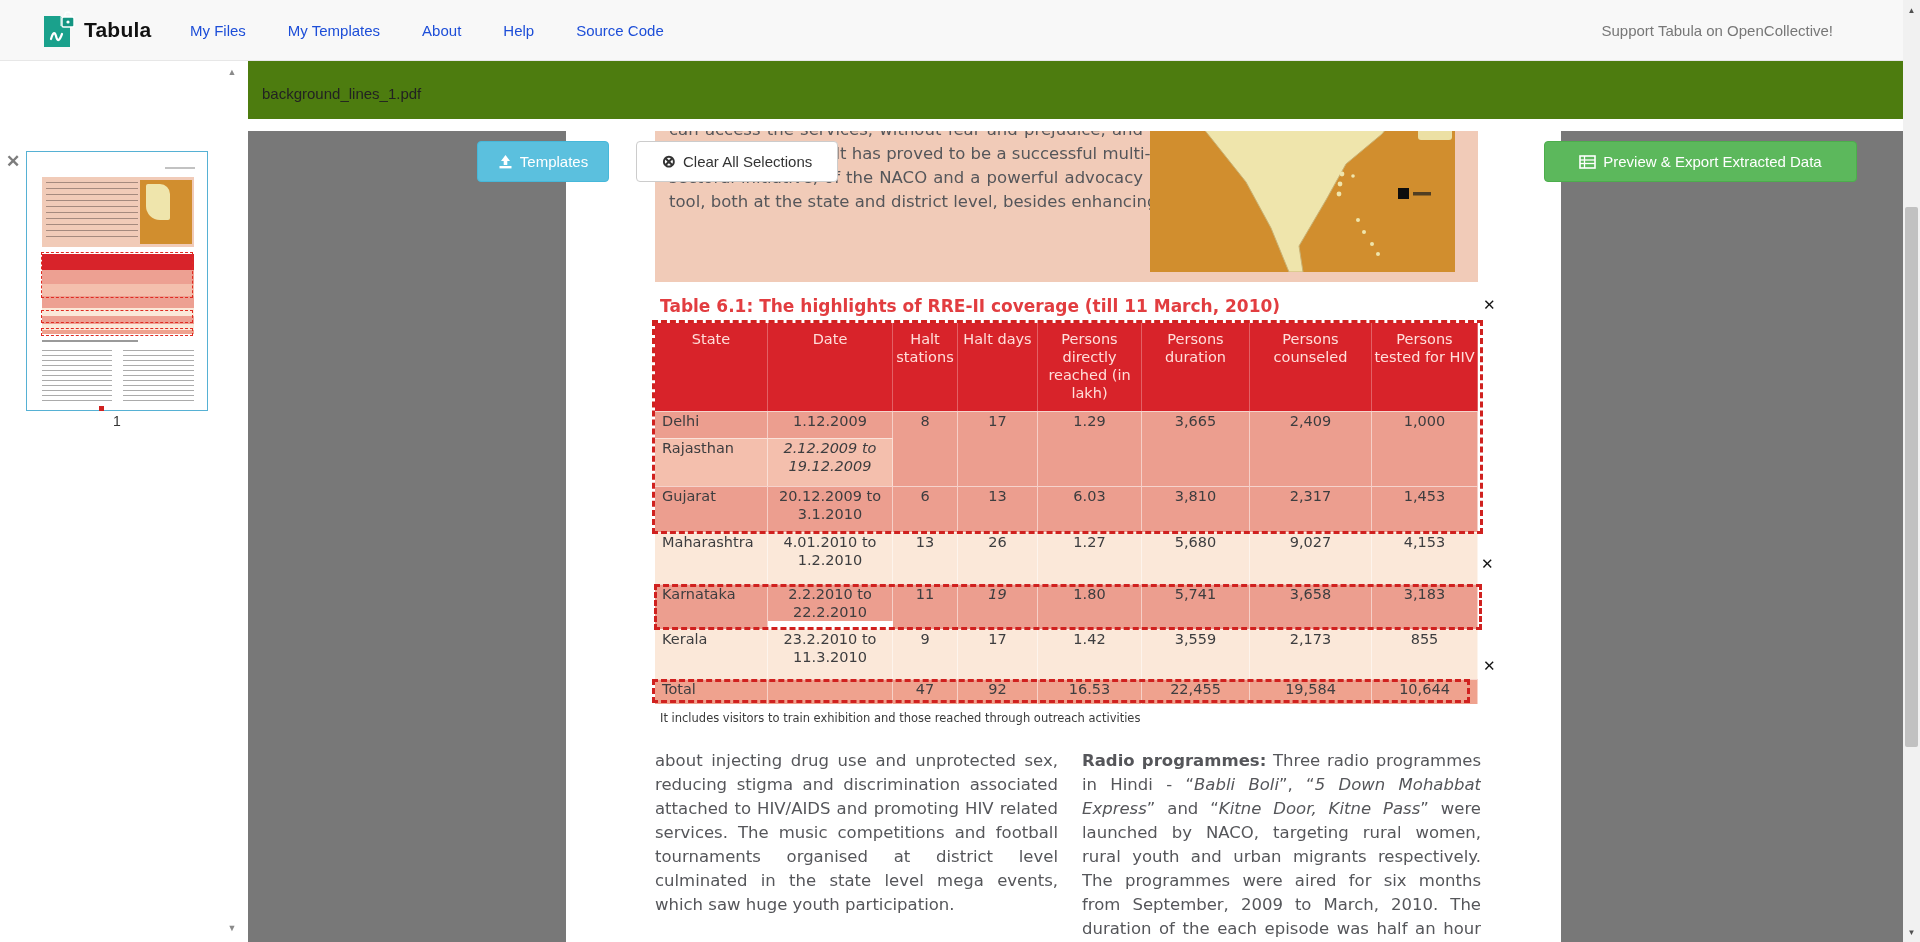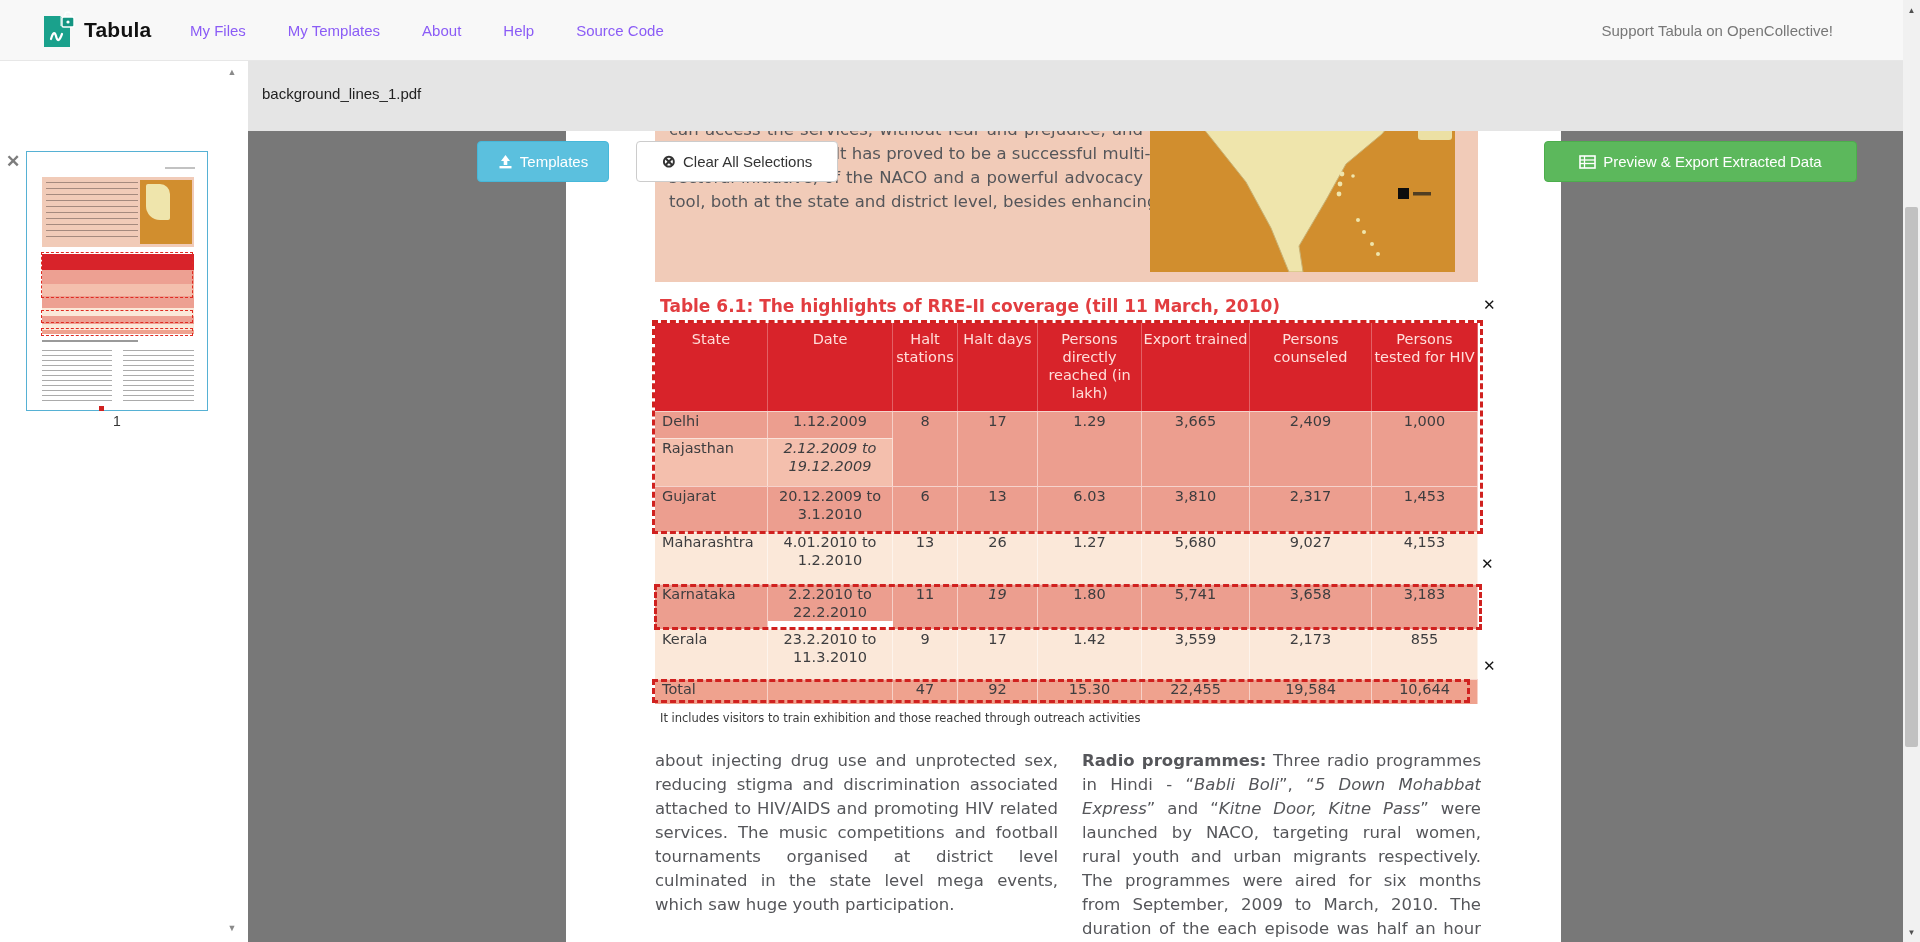--- a/index.html
+++ b/index.html
@@ -5,25 +5,25 @@
   * { margin:0; padding:0; box-sizing:border-box; }
   html,body { width:1920px; height:942px; overflow:hidden; }
   body { font-family:"Liberation Sans", sans-serif; background:#fff; }
   #app { position:relative; width:1920px; height:942px; overflow:hidden; background:#fff; }
 
   
   .navbar { position:absolute; left:0; top:0; width:1903px; height:61px; background:#f8f8f8; border-bottom:1px solid #e7e7e7; z-index:30; }
   .brand { position:absolute; left:40px; top:11px; display:flex; align-items:center; gap:8px; cursor:pointer; }
   .brand-title { font-size:21px; font-weight:bold; color:#111; letter-spacing:0.2px; }
   .nav-items { position:absolute; left:190px; top:0; height:61px; display:flex; align-items:center; gap:42px; }
-  .nav-item { font-size:15px; color:#8b5cf6; cursor:pointer; white-space:nowrap; }
+  .nav-item { font-size:15px; color:#1d4ed8; cursor:pointer; white-space:nowrap; }
   .support-link { position:absolute; right:70px; top:0; height:61px; display:flex; align-items:center; font-size:15px; color:#777; cursor:pointer; }
 
   
-  .toolbar { position:absolute; left:248px; top:61px; width:1655px; height:70px; background:#e5e5e5; z-index:20;text-decoration:underline; }
+  .toolbar { position:absolute; left:248px; top:61px; width:1655px; height:58px; background:#4d7c0f; z-index:20;text-decoration:underline; }
   .filename { position:absolute; left:14px; top:24px; font-size:15px; color:#222; }
   .btn { position:absolute; top:80px; height:41px; border-radius:4px; display:flex; align-items:center; justify-content:center; gap:7px; font-size:15px; cursor:pointer; padding:0 14px; }
   .btn-info { background:#5bc0de; border:1px solid #46b8da; color:#fff; }
   .btn-default { background:#fff; border:1px solid #ccc; color:#333; }
   .btn-disabled { background:#e4e4e4; border:1px solid #d2d2d2; color:#a3a3a3; cursor:default; }
   .btn-success { background:#5cb85c; border:1px solid #4cae4c; color:#fff; }
   .clear-x { font-size:17px; font-weight:bold; line-height:1; }
   .bolt { width:12px; height:16px; }
 
   
@@ -192,21 +192,21 @@
 
       <div class="table-title">Table 6.1: The highlights of RRE-II coverage (till 11 March, 2010)</div>
 
       <div class="dtable">
         <div class="hrow" style="display:contents;">
           <div class="hcell hrow">State</div>
           <div class="hcell hrow">Date</div>
           <div class="hcell hrow">Halt stations</div>
           <div class="hcell hrow">Halt days</div>
           <div class="hcell hrow">Persons directly reached (in lakh)</div>
-          <div class="hcell hrow">Export trained</div>
+          <div class="hcell hrow">Persons duration</div>
           <div class="hcell hrow">Persons counseled</div>
           <div class="hcell hrow">Persons tested for HIV</div>
         </div>
 
         <div style="display:contents;">
           <div class="cell state bg-salmon" style="height:27px;">Delhi</div>
           <div class="cell bg-salmon" style="height:27px;">1.12.2009</div>
           <div class="cell bg-salmon" style="height:27px;">8</div>
           <div class="cell bg-salmon" style="height:27px;">17</div>
           <div class="cell bg-salmon" style="height:27px;">1.29</div>
@@ -268,21 +268,21 @@
           <div class="cell bg-cream" style="height:50px;">3,559</div>
           <div class="cell bg-cream" style="height:50px;">2,173</div>
           <div class="cell bg-cream" style="height:50px;">855</div>
         </div>
 
         <div style="display:contents;">
           <div class="cell state bg-total" style="height:25px;">Total</div>
           <div class="cell bg-total" style="height:25px;"></div>
           <div class="cell bg-total" style="height:25px;">47</div>
           <div class="cell bg-total" style="height:25px;">92</div>
-          <div class="cell bg-total" style="height:25px;">15.30</div>
+          <div class="cell bg-total" style="height:25px;">16.53</div>
           <div class="cell bg-total" style="height:25px;">22,455</div>
           <div class="cell bg-total" style="height:25px;">19,584</div>
           <div class="cell bg-total" style="height:25px;">10,644</div>
         </div>
       </div>
 
       <div class="selection" style="left:86px; top:189px; width:831px; height:214px;"></div>
       <div class="selection" style="left:88px; top:453px; width:828px; height:46px;"></div>
       <div class="selection" style="left:86px; top:548px; width:818px; height:24px;"></div>
       <span class="sel-close" style="left:917px; top:167px;">✕</span>

